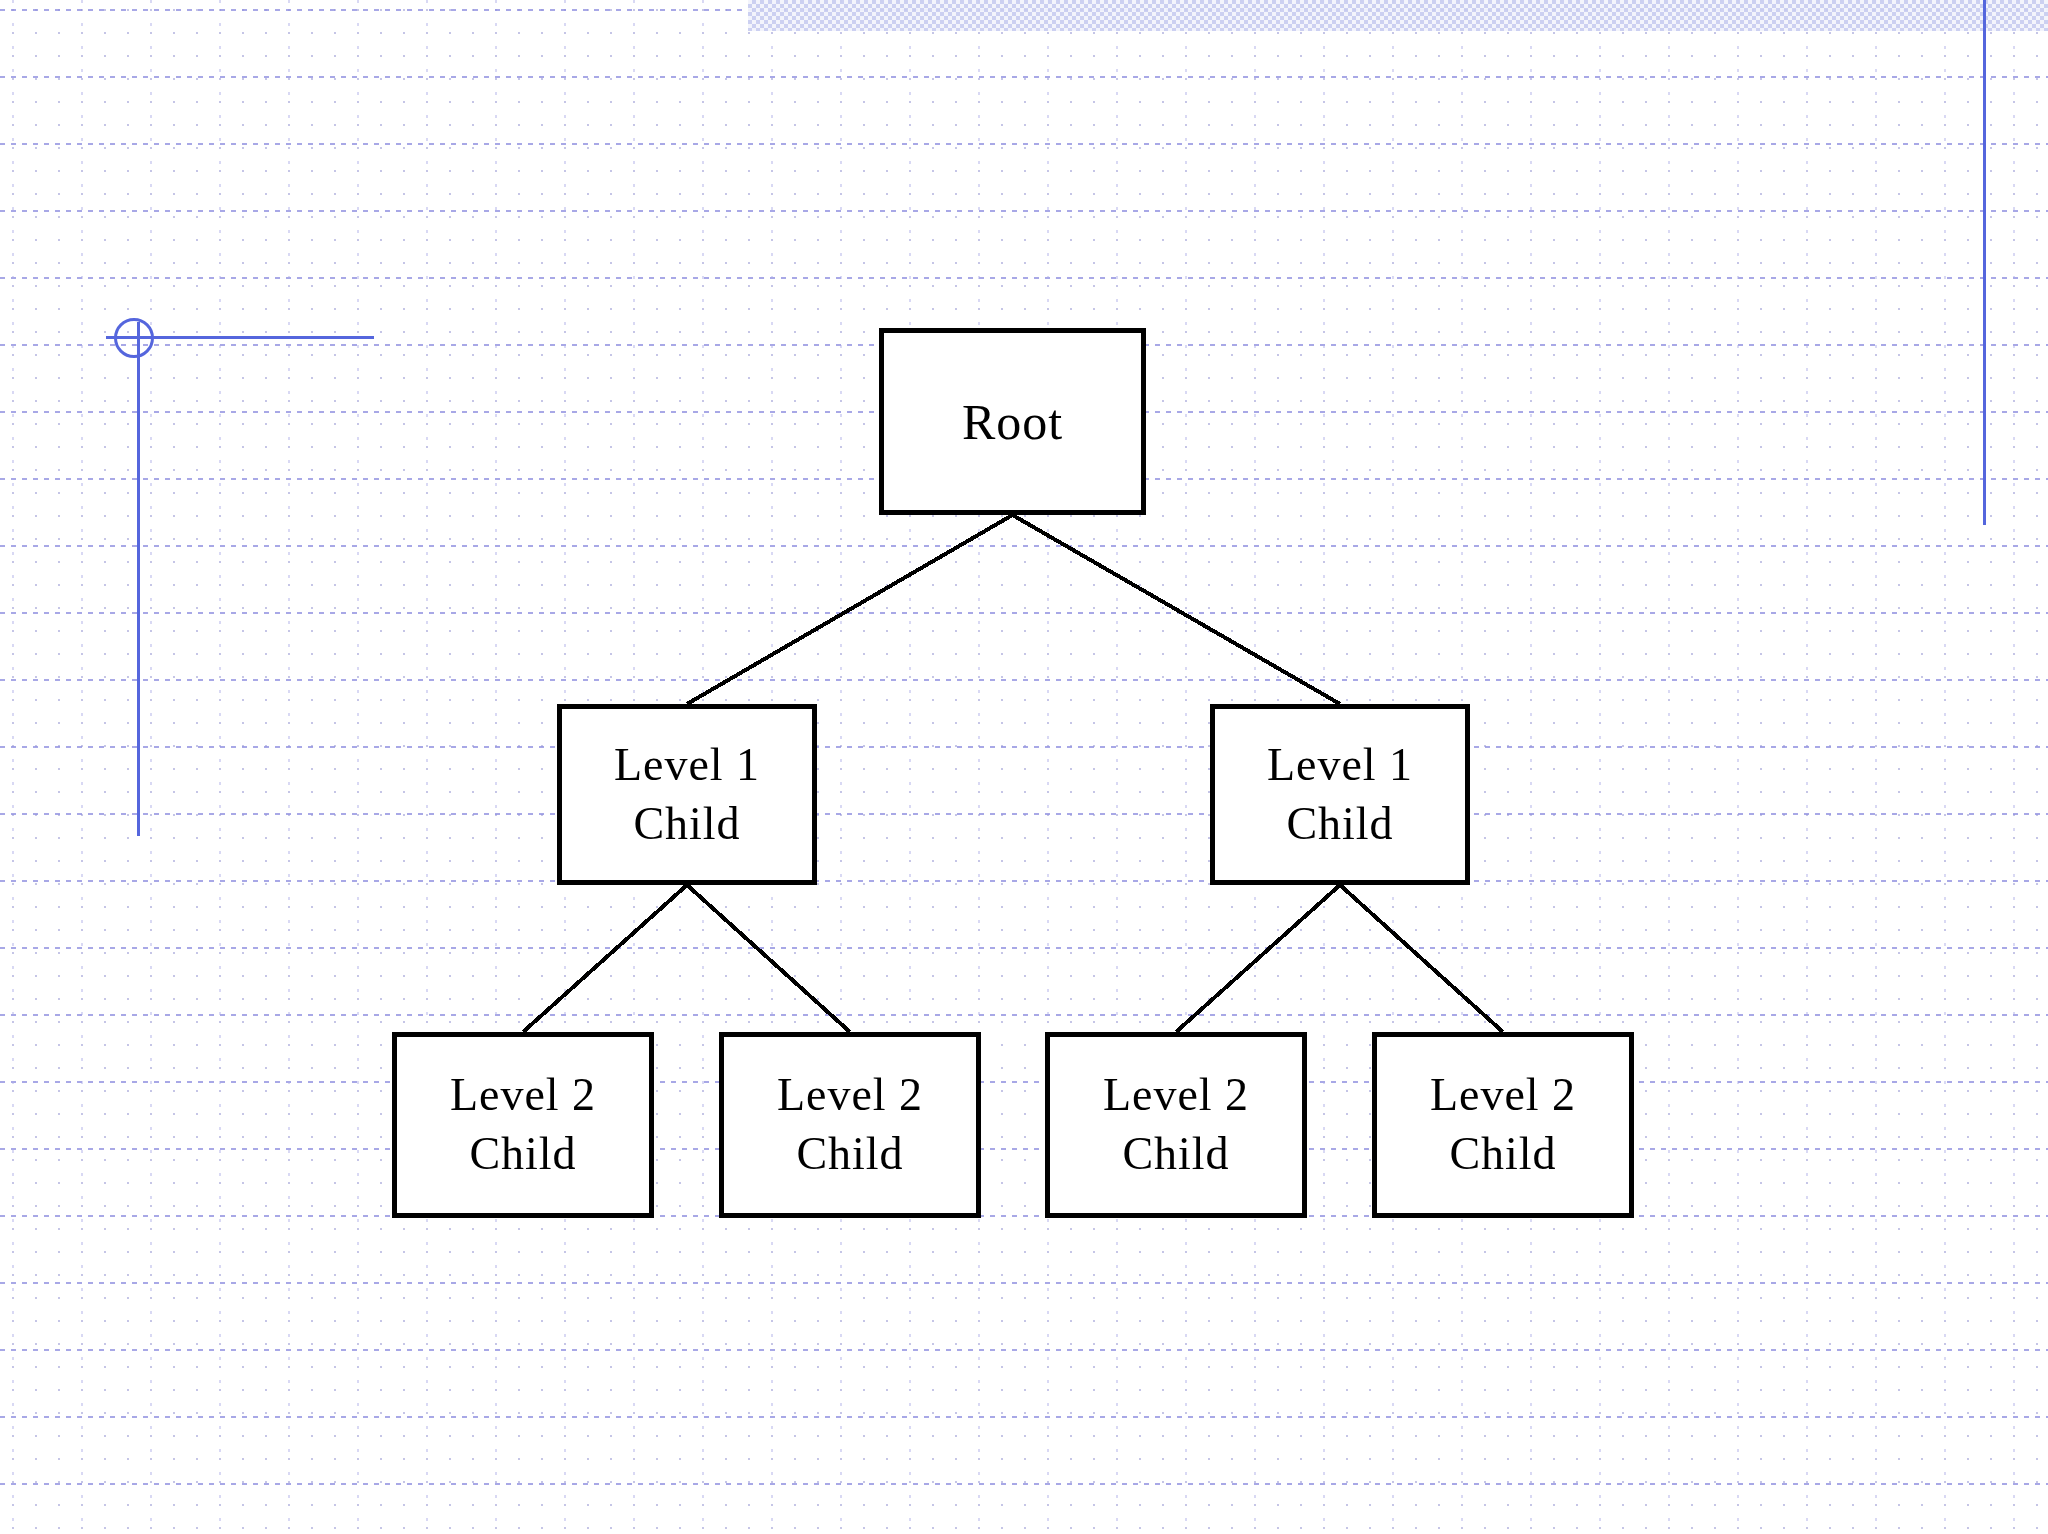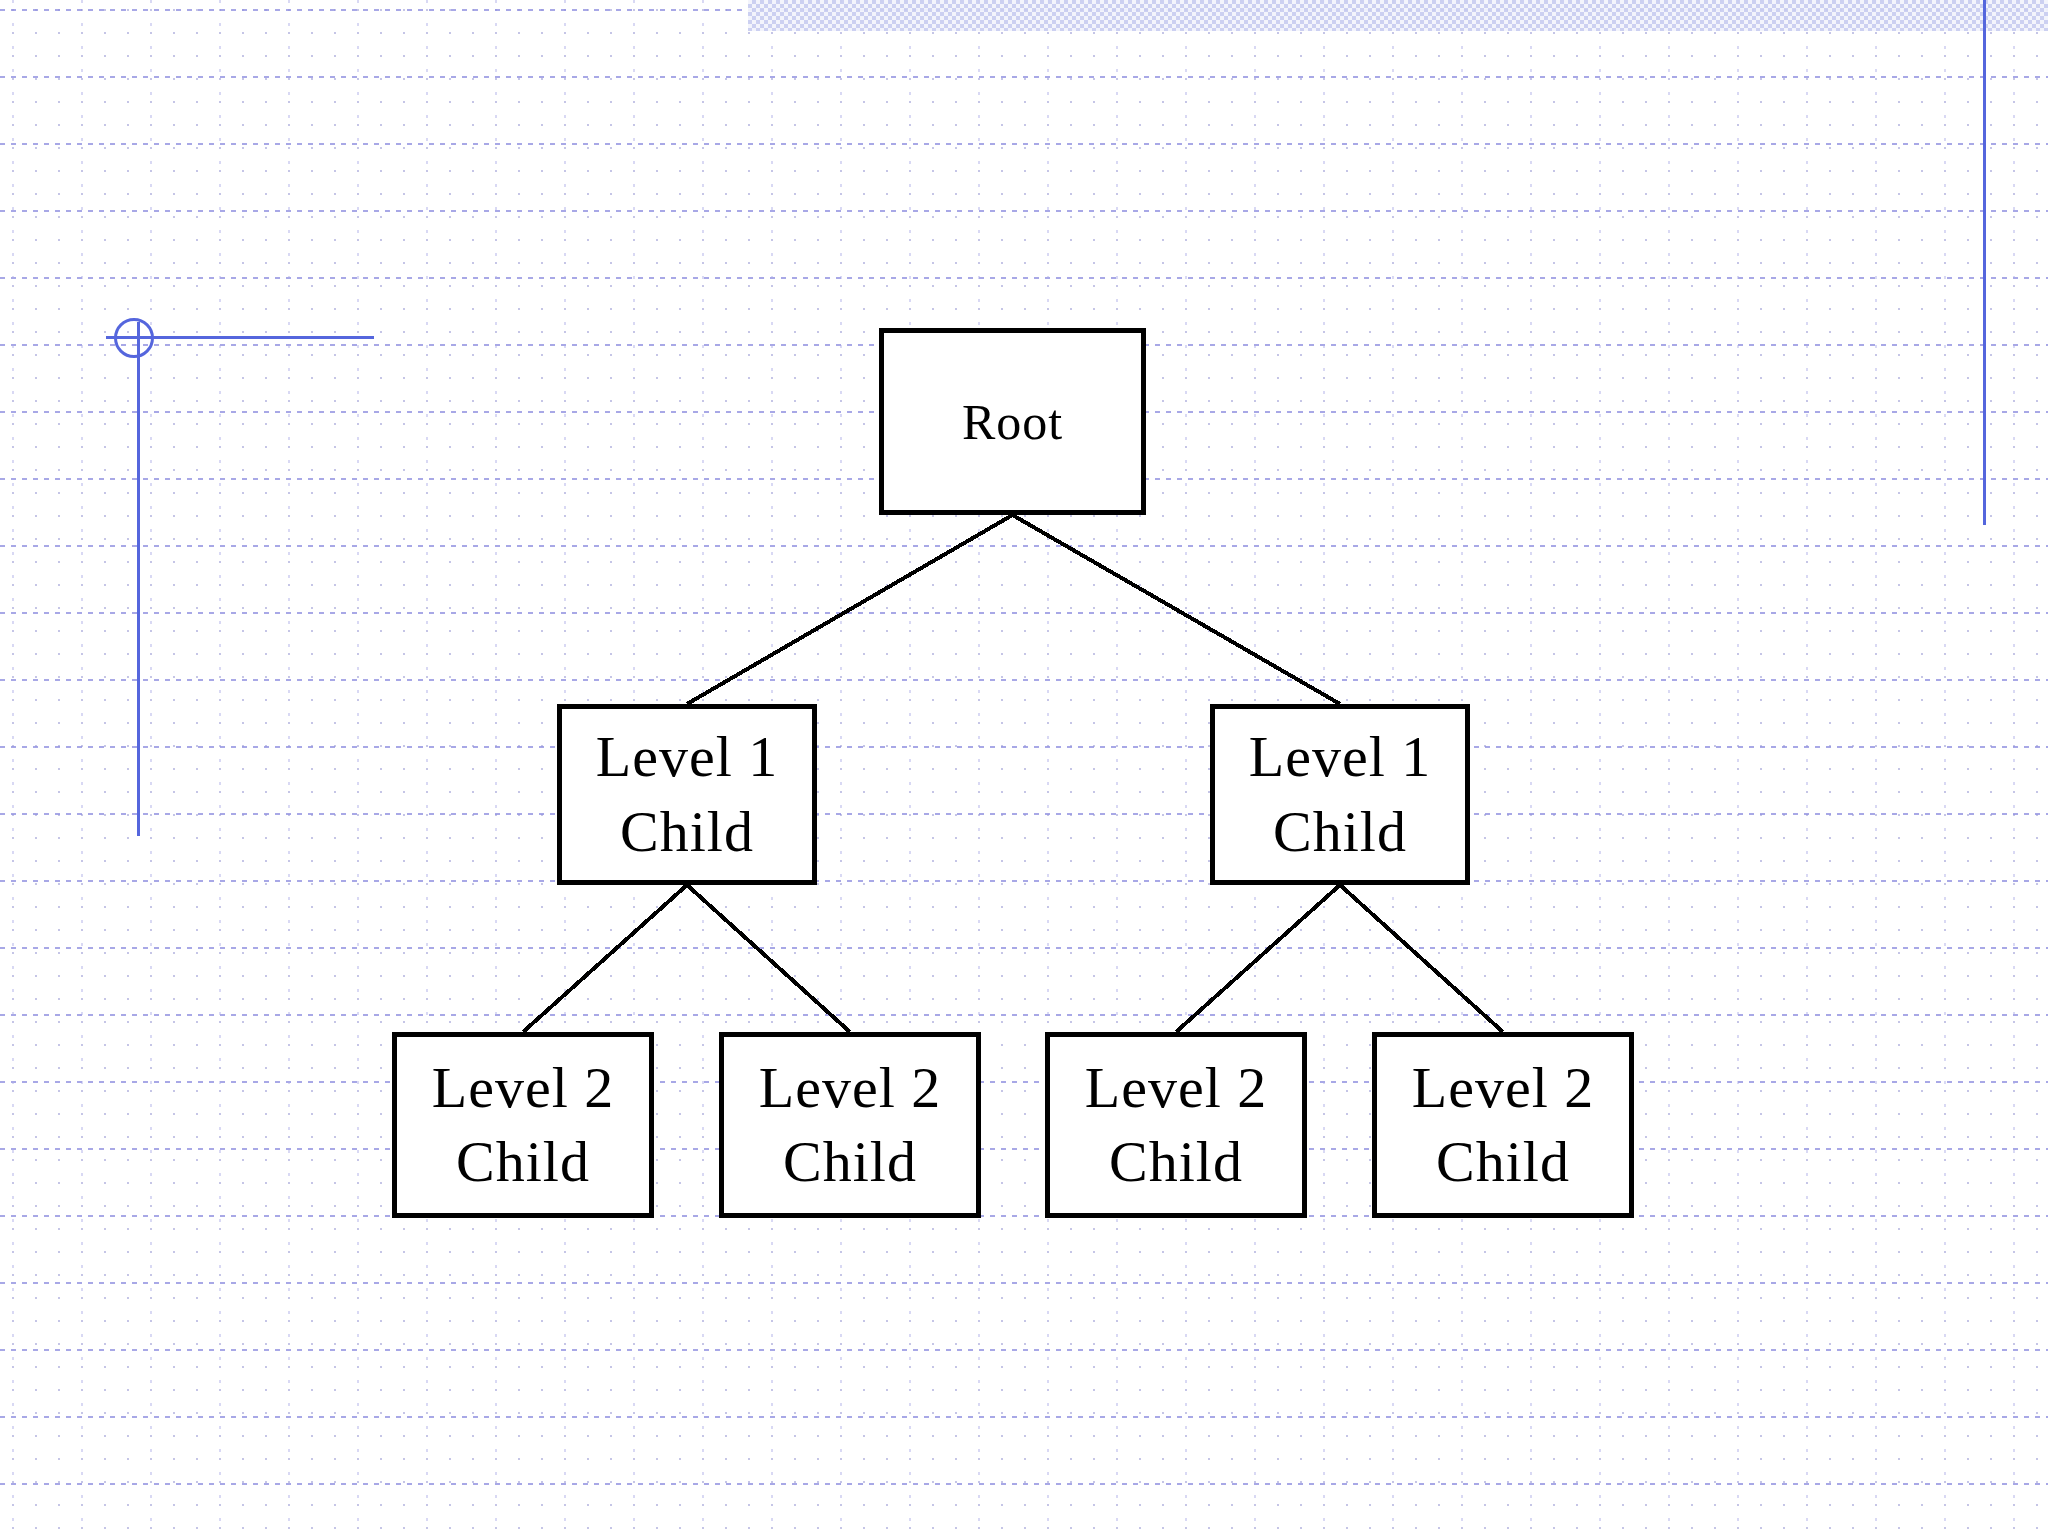--- a/index.html
+++ b/index.html
@@ -128,21 +128,21 @@
     box-sizing: border-box;
     border: 5px solid #000000;
     background: #ffffff;
     display: flex;
     flex-direction: column;
     align-items: center;
     justify-content: center;
     color: #000000;
     text-align: center;
     font-family: "Liberation Serif", "DejaVu Serif", serif;
-    font-size: 58px;
+    font-size: 46px;
     line-height: 1.28;
     letter-spacing: 1px;
     -webkit-font-smoothing: none;
     font-smooth: never;
   }
   .node .line { display: block; white-space: nowrap; }
   .node.root { font-size: 50px; }
 </style>
 </head>
 <body>

